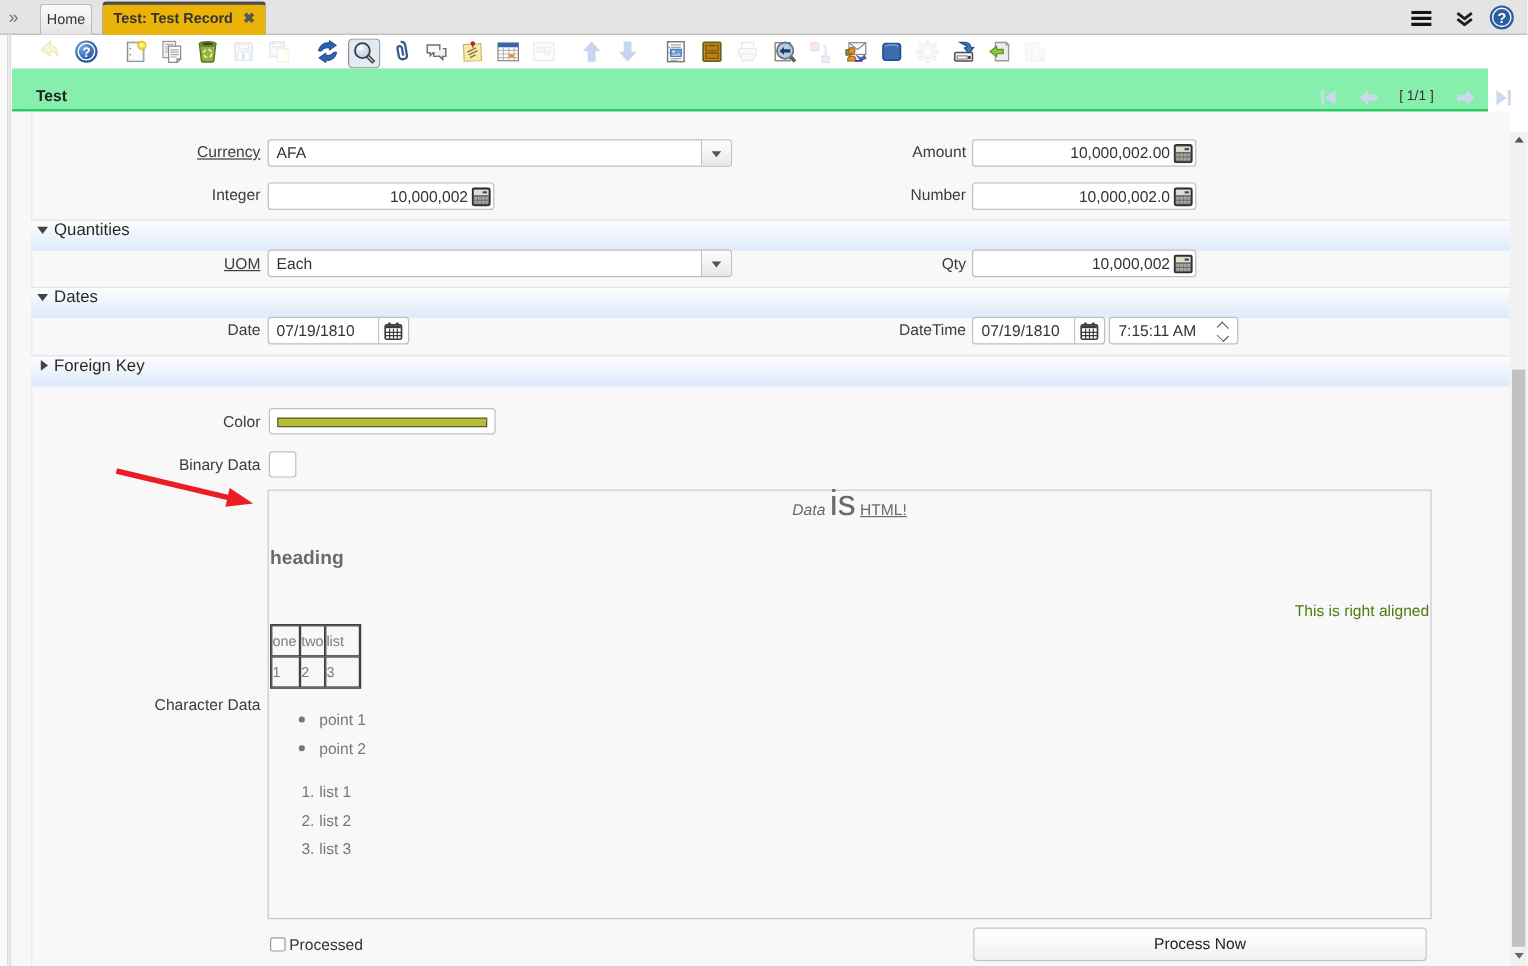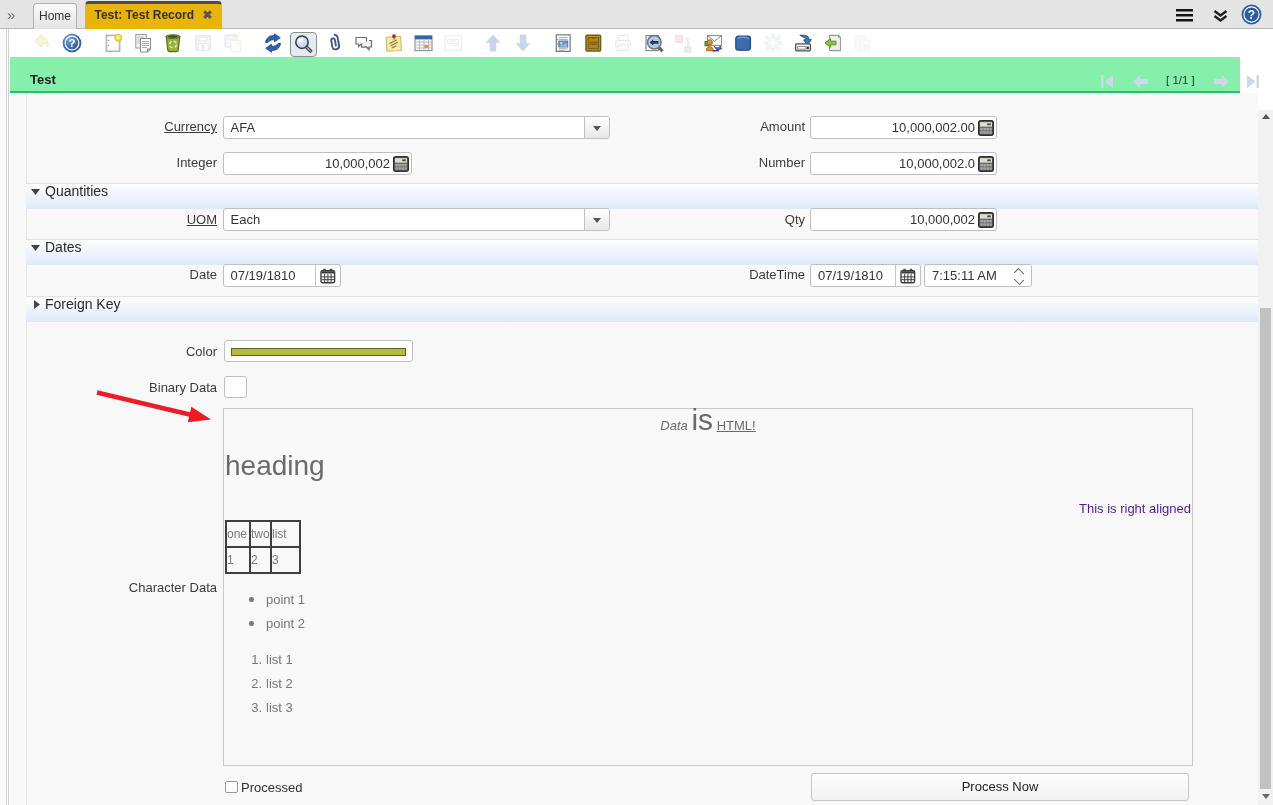--- a/index.html
+++ b/index.html
@@ -45,22 +45,22 @@
 .spin:before{content:"";position:absolute;left:7px;top:4.5px;width:7px;height:7px;border-left:1.7px solid #555;border-top:1.7px solid #555;transform:rotate(45deg) scaleY(.8)}
 .spin:after{content:"";position:absolute;left:7px;top:11px;width:7px;height:7px;border-left:1.7px solid #555;border-top:1.7px solid #555;transform:rotate(225deg) scaleY(.8)}
 .cbar{position:absolute;left:6.5px;top:7px;width:175px;height:7.5px;background:#b4bc38;border:1px solid #5e5e34}
 
 #procbtn{position:absolute;left:801px;top:680px;width:378px;height:28px;background:linear-gradient(#fefefe,#f1f1f1);border:1px solid #c5c5c5;border-radius:3px;text-align:center;line-height:26px;font-size:13px;color:#222}
 
 #hbox{position:absolute;left:213px;top:314.5px;width:970px;height:358px;border:1px solid #c9c9c9;color:#737373}
 #hbox .h{position:absolute;font-size:13px;line-height:15px}
 #hbox #hline1{left:0;right:0;top:-5.5px;text-align:center;font-size:30px;line-height:34px;color:#6a6a6a}
 #hline1 .sm{font-size:13px}
-#hbox #hh1{left:1px;top:44px;font-size:28px;font-weight:normal;color:#6b6b6b;line-height:26px}
-#hbox #hright{right:1px;top:92px;text-align:right;color:#4c1d95}
+#hbox #hh1{left:1px;top:44px;font-size:16px;font-weight:bold;color:#6b6b6b;line-height:26px}
+#hbox #hright{right:1px;top:92px;text-align:right;color:#4d7c0f}
 #htbl{position:absolute;left:1px;top:111px;border-collapse:separate;border-spacing:0;border:1px solid #3f3f3f;table-layout:fixed;width:76px}
 #htbl td{border:1px solid #3f3f3f;font-size:12px;color:#7a7a7a;height:26px;padding:0 0;vertical-align:middle;overflow:hidden}
 .hli{position:absolute;left:42px;font-size:13px;color:#787878}
 s{text-decoration:none}
 .hli .b{position:absolute;left:-17px;top:5.5px;width:4.5px;height:4.5px;border-radius:50%;background:#787878}
 .hli .n{position:absolute;left:-18px;top:0;width:14px;text-align:right;color:#787878}
 </style>
 </head>
 <body>
 <div id="tabbar">

